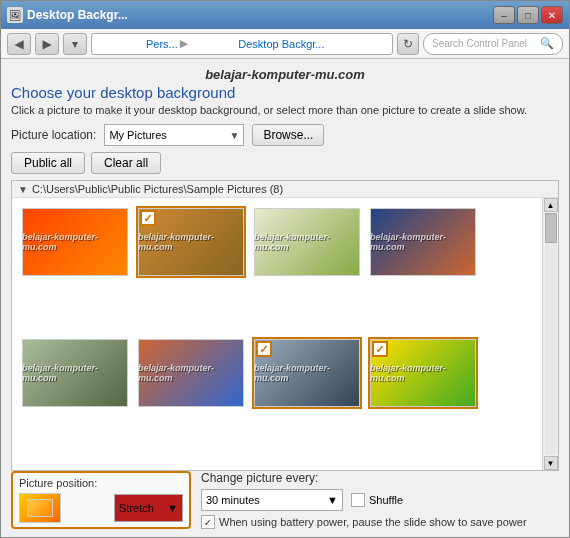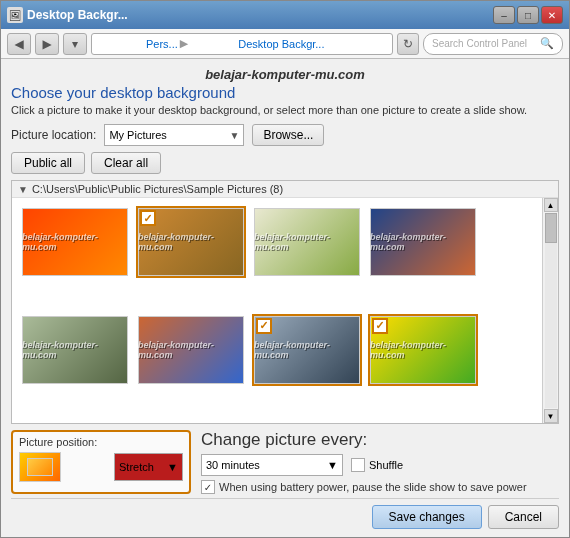--- a/index.html
+++ b/index.html
@@ -286,21 +286,20 @@
     }
     .scroll-thumb {
       width: 12px; height: 30px; background: #c0c0c0;
       border: 1px solid #aaa;
     }
 
     
     .bottom-section {
       display: flex;
       gap: 10px;
-      padding-top: 6px;
     }
     .picture-position-box {
       border: 2px solid #cc7700;
       border-radius: 4px;
       padding: 4px 6px;
       background: #fafafa;
       min-width: 180px;
     }
     .pp-label { font-size: 11px; color: #333; margin-bottom: 4px; }
     .pp-inner { display: flex; gap: 6px; align-items: center; }
@@ -321,21 +320,21 @@
       cursor: pointer;
       margin-left: 47px;
     }
 
     .change-picture-box {
       flex: 1;
       display: flex;
       flex-direction: column;
       gap: 4px;
     }
-    .cp-label { font-size: 17px; color: #333; }
+    .cp-label { font-size: 12px; color: #333; }
     .cp-row { display: flex; align-items: center; gap: 8px; }
     .cp-dropdown {
       height: 22px;
       background: white;
       border: 1px solid #aaa;
       padding: 0 4px;
       font-size: 11px;
       width: 142px;
       display: flex; align-items: center; justify-content: space-between;
       cursor: pointer;
@@ -552,19 +551,15 @@
           </div>
         </div>
         <div class="battery-row">
           <div class="checkbox-input checkbox-checked"></div>
           <span>When using battery power, pause the slide show to save power</span>
         </div>
       </div>
 
     </div>
 
-    <div class="footer-row">
-      <button class="footer-btn primary">Save changes</button>
-      <button class="footer-btn">Cancel</button>
-    </div>
 
   </div>
 </div>
 
 </body></html>

